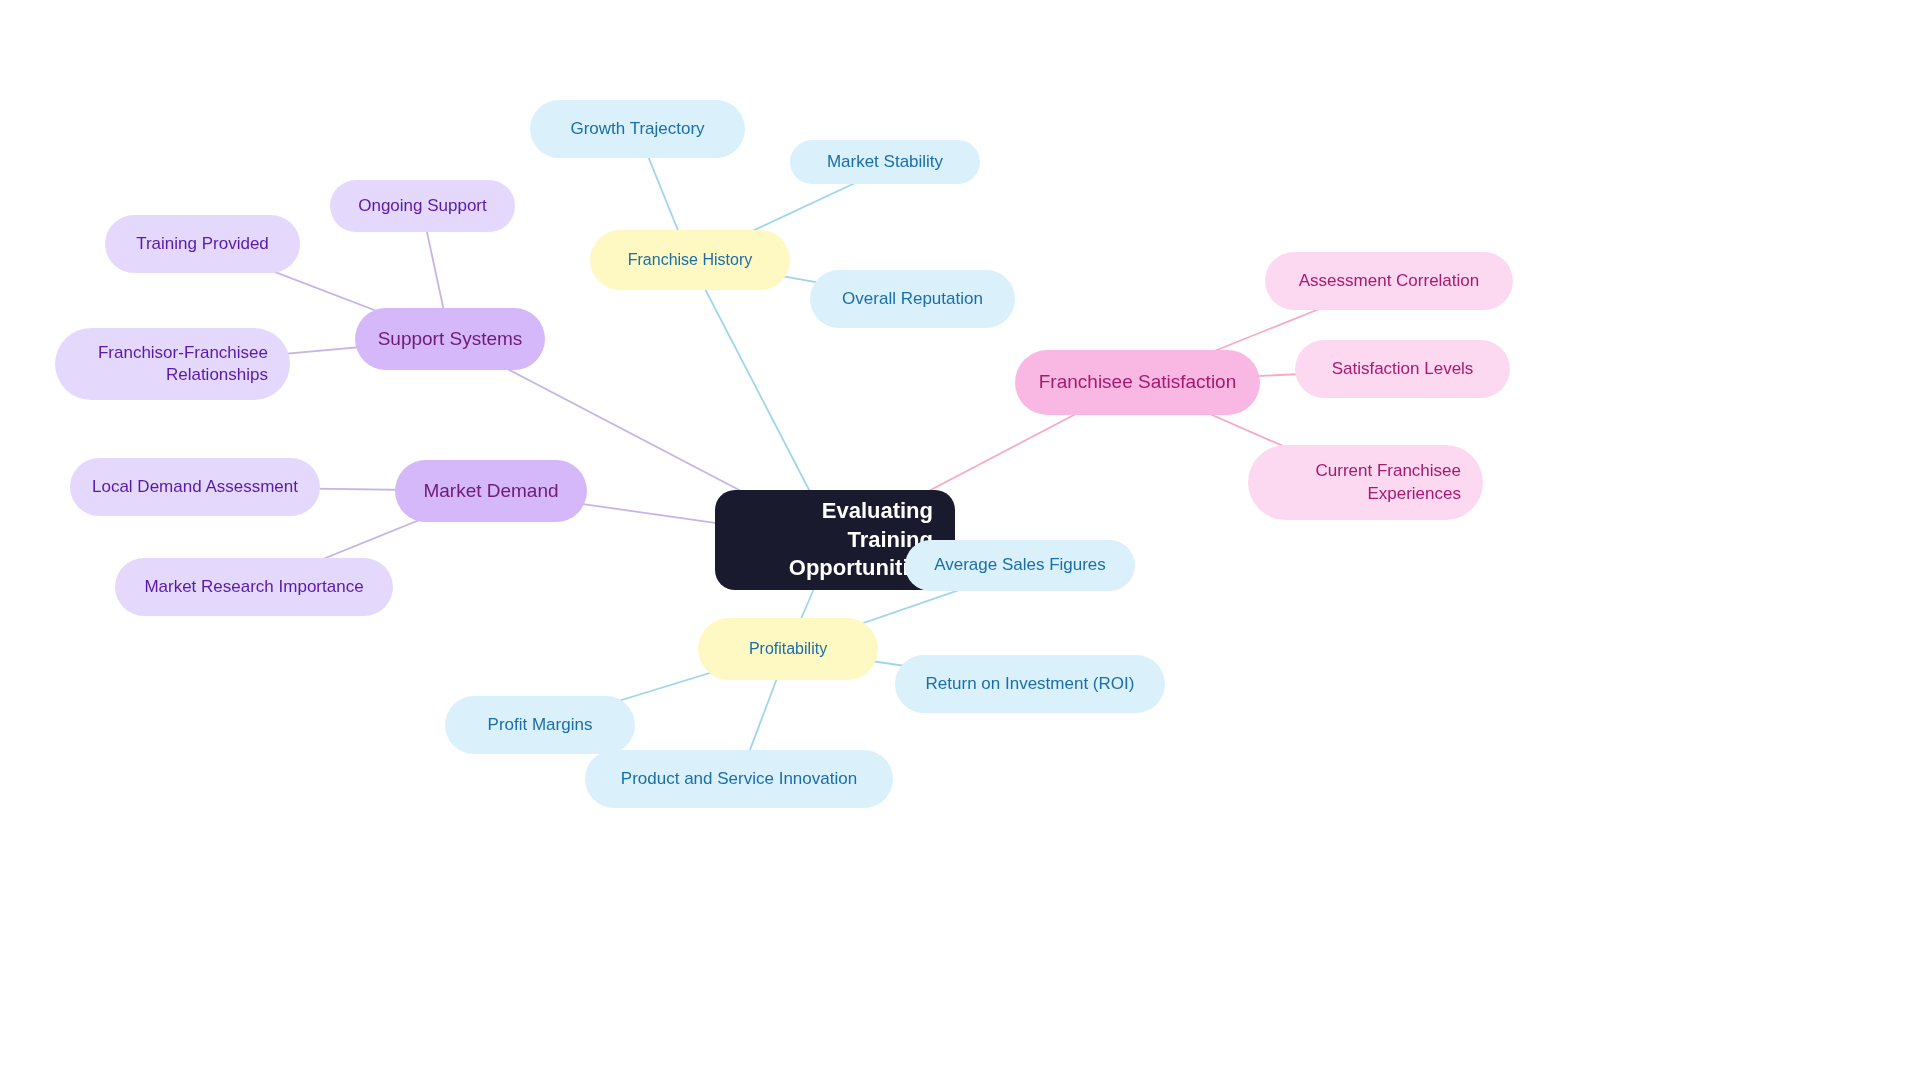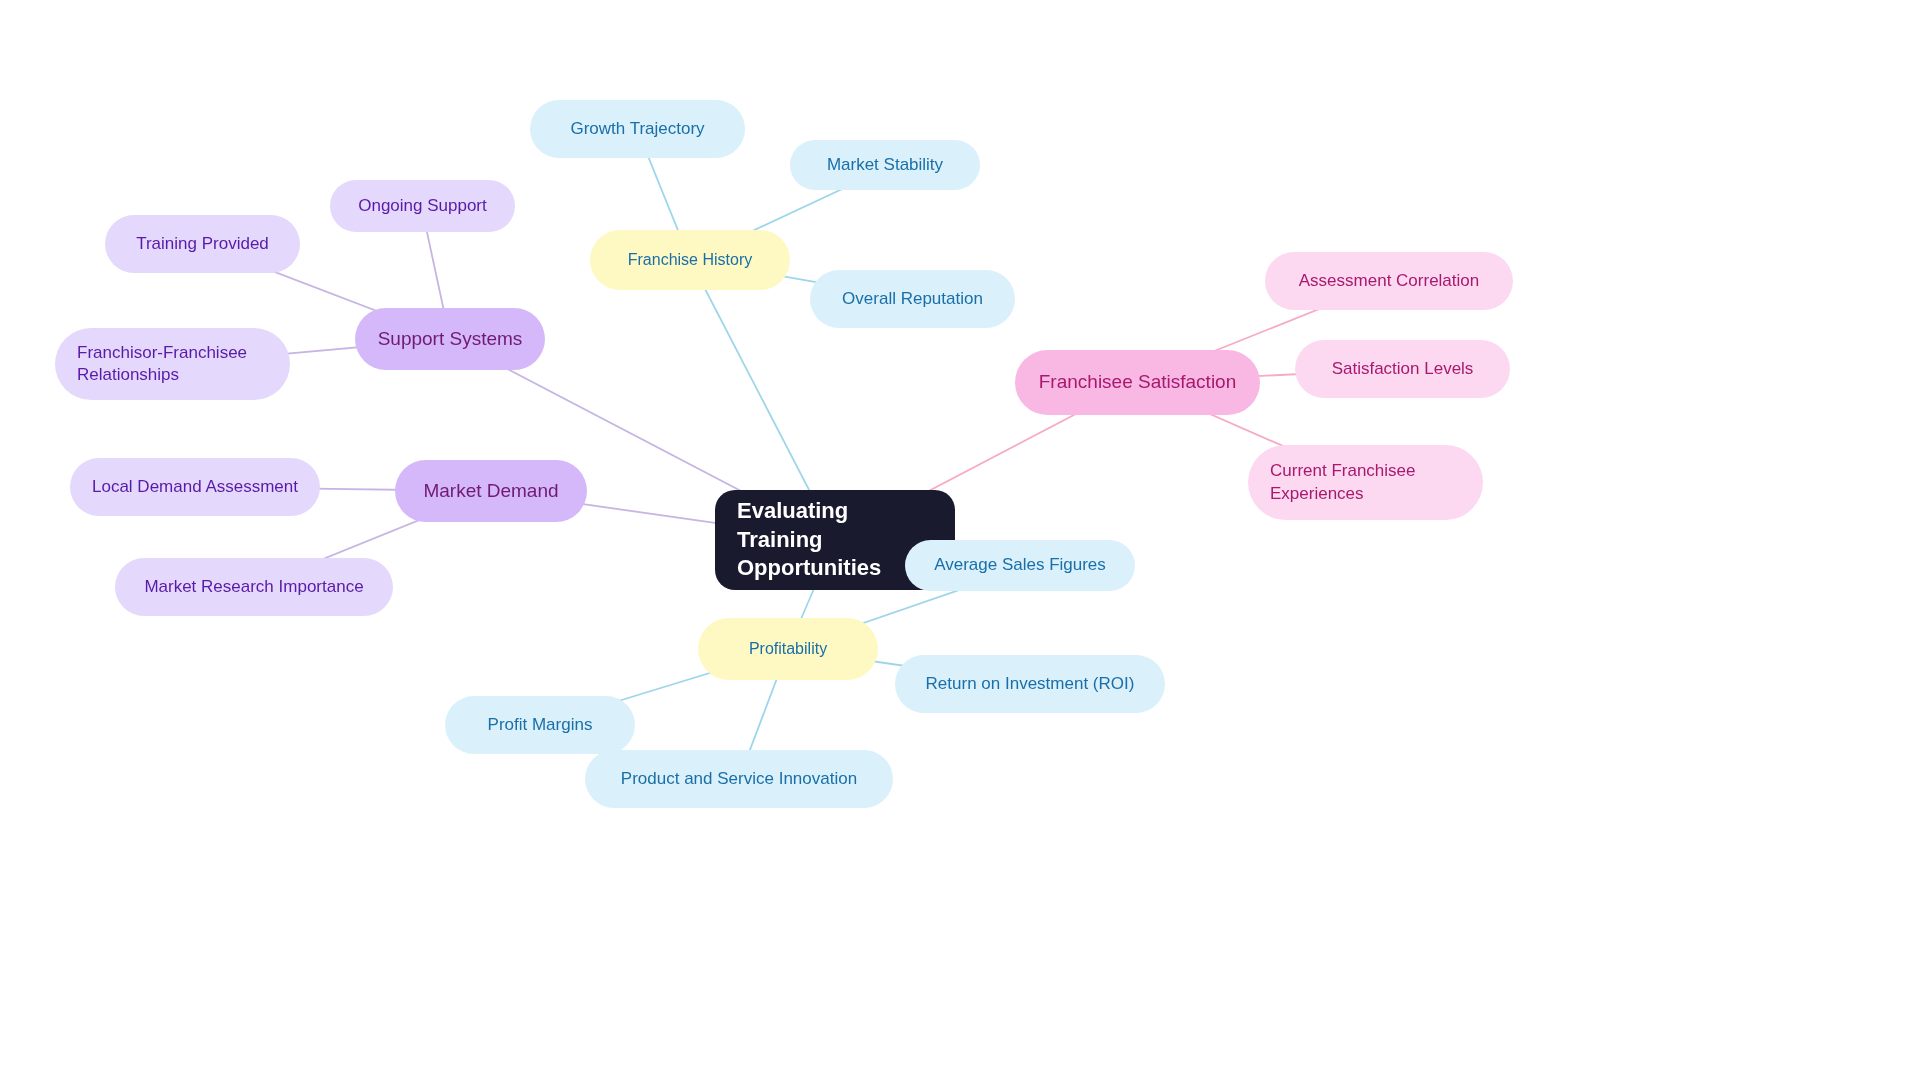--- a/index.html
+++ b/index.html
@@ -18,21 +18,21 @@
       height: 1083px;
       pointer-events: none;
       z-index: 0;
     }
     .node {
       position: absolute;
       border-radius: 50px;
       display: flex;
       align-items: center;
       justify-content: center;
-      text-align: left;
+      text-align: right;
       z-index: 1;
       padding: 14px 22px;
       line-height: 1.3;
     }
     .node-center {
       background: #1a1a2e;
       color: #ffffff;
       font-size: 22px;
       font-weight: 600;
       border-radius: 20px;
@@ -101,21 +101,21 @@
     <line x1="788" y1="649" x2="1030" y2="684" stroke="#7ec8e3" stroke-width="1.8" opacity="0.75"></line>
     <line x1="788" y1="649" x2="739" y2="779" stroke="#7ec8e3" stroke-width="1.8" opacity="0.75"></line>
   </svg>
 
 <div class="node node-center" style="left:715px; top:490px; width:240px; height:100px;">Evaluating Training Opportunities</div>
 
 <div class="node node-blue" style="left:590px; top:230px; width:200px; height:60px;">Franchise History</div>
 
 <div class="node node-light-blue" style="left:530px; top:100px; width:215px; height:58px;">Growth Trajectory</div>
 
-<div class="node node-light-blue" style="left:790px; top:140px; width:190px; height:50px;">Market Stability</div>
+<div class="node node-light-blue" style="left:790px; top:140px; width:190px; height:44px;">Market Stability</div>
 
 <div class="node node-light-blue" style="left:810px; top:270px; width:205px; height:58px;">Overall Reputation</div>
 
 <div class="node node-purple" style="left:355px; top:308px; width:190px; height:62px;">Support Systems</div>
 
 <div class="node node-light-purple" style="left:330px; top:180px; width:185px; height:52px;">Ongoing Support</div>
 
 <div class="node node-light-purple" style="left:105px; top:215px; width:195px; height:58px;">Training Provided</div>
 
 <div class="node node-light-purple" style="left:55px; top:328px; width:235px; height:72px;">Franchisor-Franchisee

